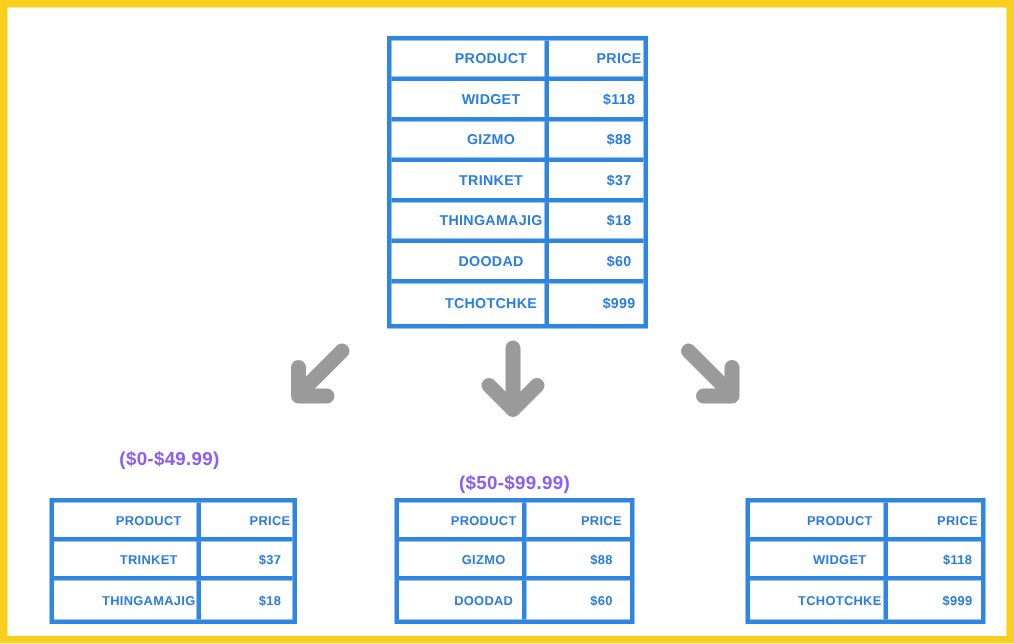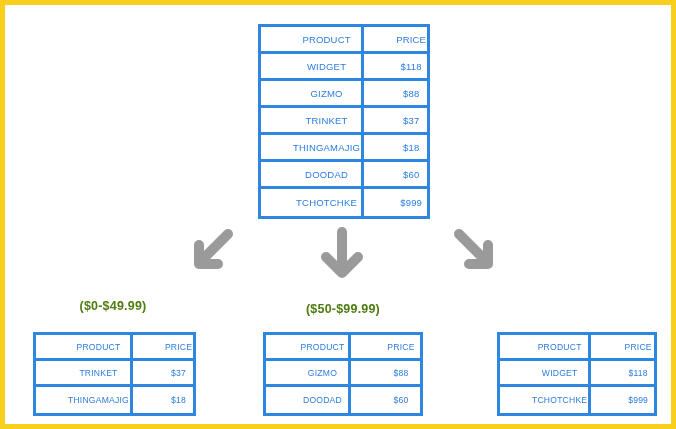--- a/index.html
+++ b/index.html
@@ -26,21 +26,21 @@
     border-collapse: separate;
     border-spacing: 0;
     background: #ffffff;
     box-sizing: border-box;
     border: 3px solid #2e86e0;
   }
   .dtable td {
     border-right: 3px solid #2e86e0;
     border-bottom: 3px solid #2e86e0;
     color: #2a7de1;
-    font-weight: normal;
+    font-weight: bold;
     text-align: center;
     vertical-align: middle;
     white-space: nowrap;
     box-sizing: border-box;
     padding-left: 32px;
   }
   .dtable tr:last-child td {
     border-bottom: none;
   }
   .dtable td:last-child {
@@ -67,29 +67,29 @@
   }
   .arrow svg { display: block; }
 
   .arrow-left   { left: 181px; top: 221px; }
   .arrow-center { left: 312px; top: 221px; }
   .arrow-right  { left: 446px; top: 221px; }
 
   
   .group-label {
     position: absolute;
-    color: #4d7c0f;
+    color: #8b5cf6;
     font-weight: bold;
     font-size: 12.5px;
     letter-spacing: 0.2px;
     white-space: nowrap;
     text-align: center;
   }
   .label-low  { left: 28px;  top: 294px; width: 160px; }
-  .label-mid  { left: 258px; top: 297px; width: 160px; }
+  .label-mid  { left: 258px; top: 310px; width: 160px; }
   .label-high { left: 492px; top: 294px; width: 160px; }
 
   
   .sub-table {
     top: 327px;
     width: 160px;
   }
   .sub-table td {
     height: 26px;
     font-size: 8.6px;

